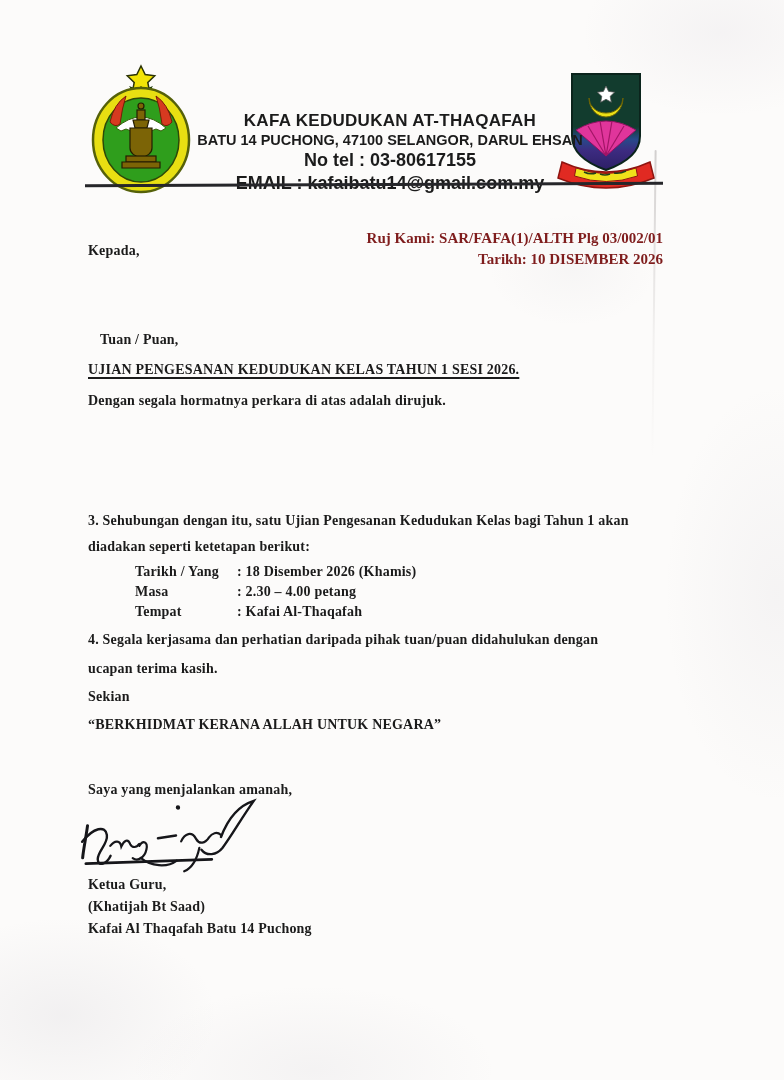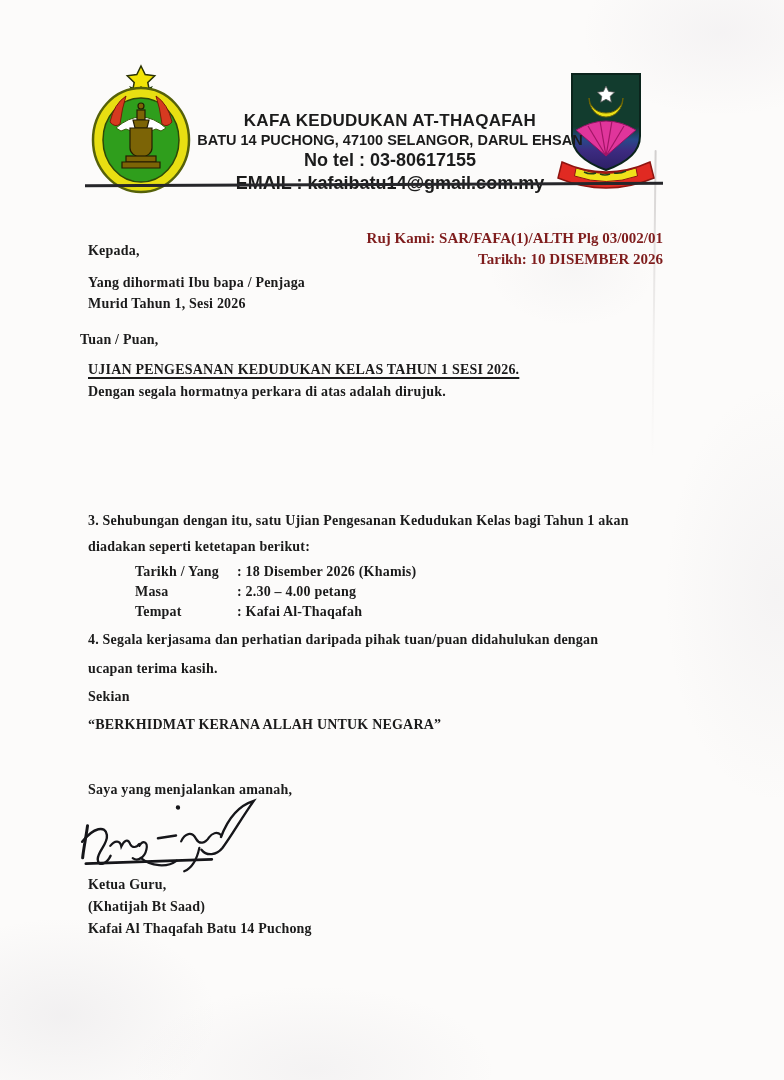--- a/index.html
+++ b/index.html
@@ -113,29 +113,25 @@
   </div>
 
   <div class="abs hdr-rule"></div>
 
   <div class="abs refblock b">
     <div>Ruj Kami: SAR/FAFA(1)/ALTH Plg 03/002/01</div>
     <div>Tarikh: 10 DISEMBER 2026</div>
   </div>
 
   <div class="abs t" style="left:88px;top:243px;">Kepada,</div>
-  <div class="abs" style="left:88px;top:272px;">
-    <div class="t" style="line-height:21px;">Yang dihormati Ibu bapa / Penjaga</div>
-    <div class="t" style="line-height:21px;">Murid Tahun 1, Sesi 2026</div>
-  </div>
-  <div class="abs t" style="left:80px;top:332px;">Tuan / Puan,</div>
+  <div class="abs t" style="left:100px;top:332px;">Tuan / Puan,</div>
 
   <div class="abs t subject" style="left:88px;top:362px;">UJIAN PENGESANAN KEDUDUKAN KELAS TAHUN 1 SESI 2026.</div>
 
-  <div class="abs t" style="left:88px;top:384px;">Dengan segala hormatnya perkara di atas adalah dirujuk.</div>
+  <div class="abs t" style="left:88px;top:393px;">Dengan segala hormatnya perkara di atas adalah dirujuk.</div>
 
 
   <div class="abs para" style="left:88px;top:508px;">
     <div class="t">3. Sehubungan dengan itu, satu Ujian Pengesanan Kedudukan Kelas bagi Tahun 1 akan</div>
     <div class="t">diadakan seperti ketetapan berikut:</div>
   </div>
 
   <div class="abs" style="left:135px;top:562px;">
     <div class="details-row">
       <span class="t details-label">Tarikh / Yang</span>

